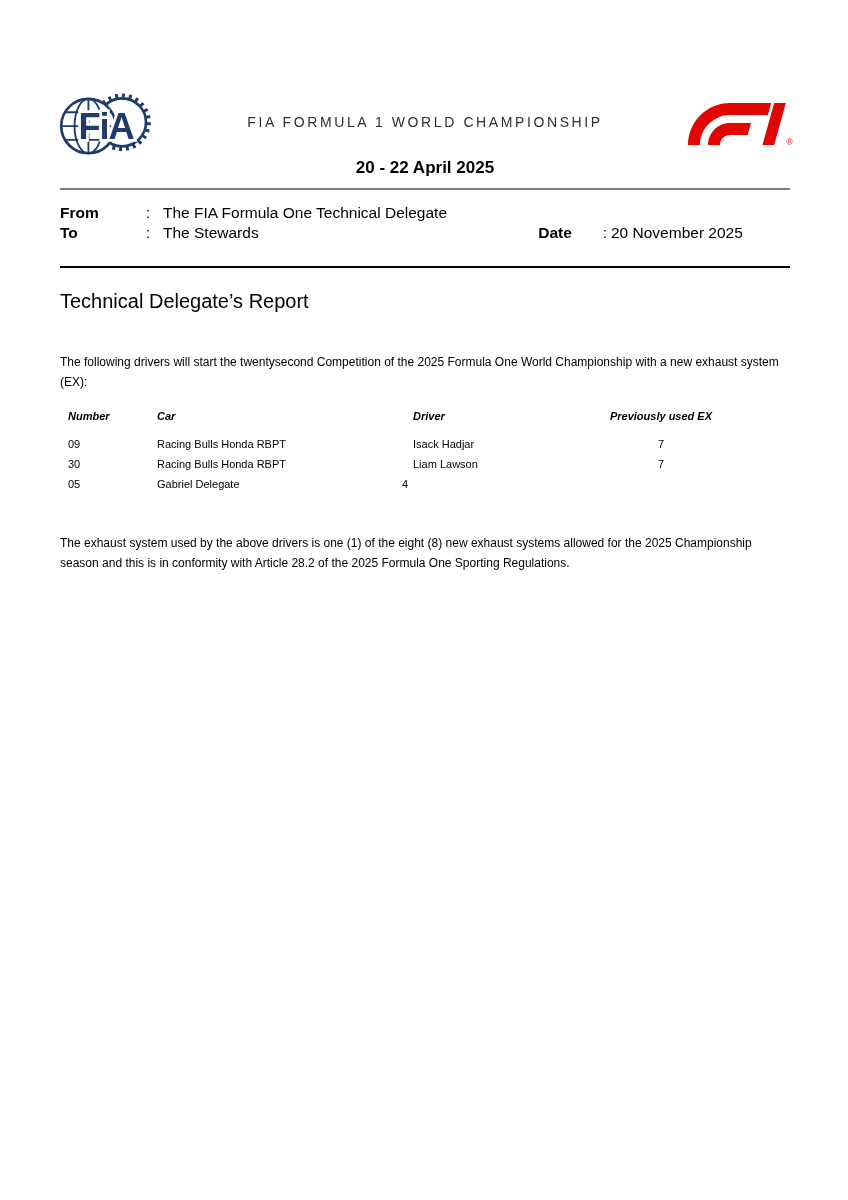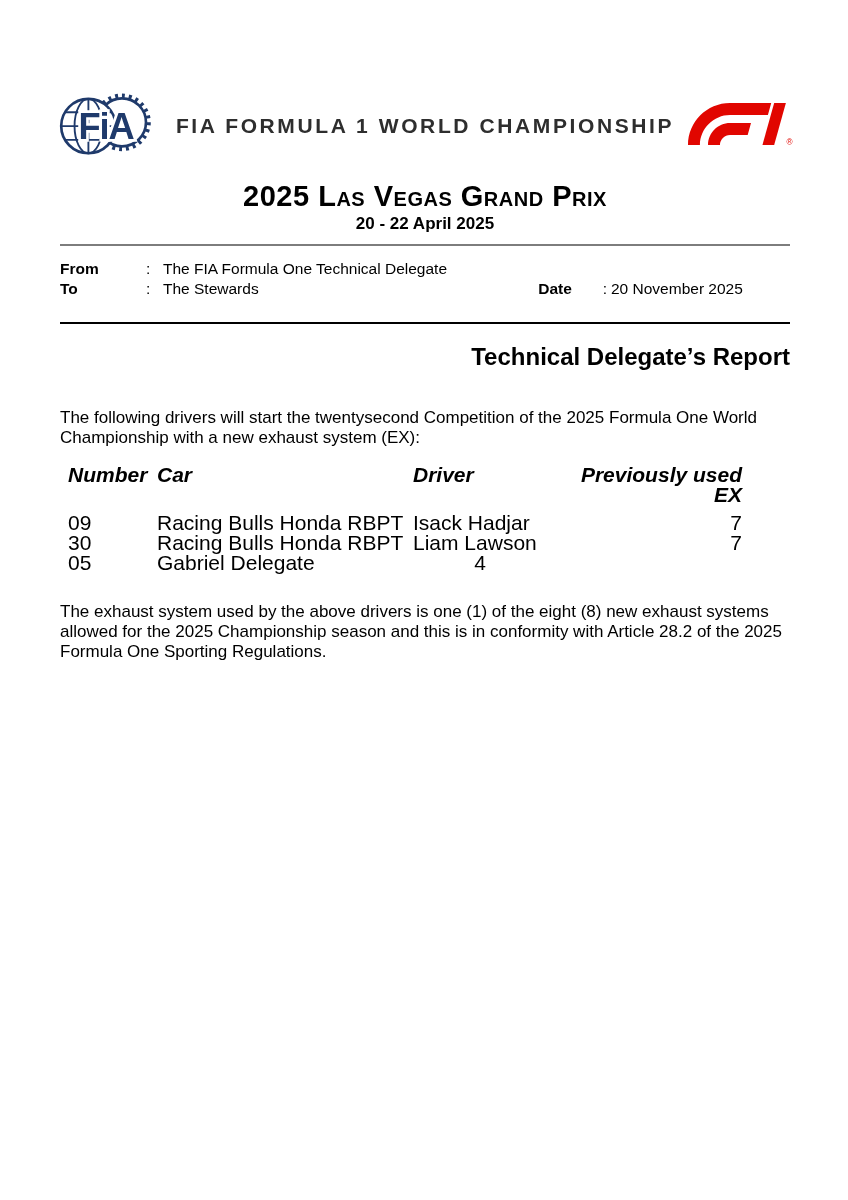--- a/index.html
+++ b/index.html
@@ -32,22 +32,22 @@
     position: absolute;
     left: -2px;
     top: 2px;
   }
   .championship-title {
     position: absolute;
     left: 0;
     right: 0;
     top: 24px;
     text-align: center;
-    font-size: 21px;
-    font-weight: 700;
+    font-size: 14px;
+    font-weight: 400;
     letter-spacing: 2.6px;
     color: #2e2e2e;
     white-space: nowrap;
   }
   .f1-logo {
     position: absolute;
     right: -4px;
     top: 13px;
   }
   
@@ -93,51 +93,51 @@
     left: 451px;
     top: 0;
     display: flex;
     text-align: center;
   }
   .date-group .meta-label { width: 88px; flex: 0 0 88px; }
   .date-group .meta-colon { width: 12px; flex: 0 0 12px; }
   
   .report-heading {
     margin-top: 22px;
-    text-align: right;
-    font-size: 24px;
-    font-weight: bold;
+    text-align: left;
+    font-size: 20px;
+    font-weight: normal;
     line-height: 22px;
   }
   .paragraph {
-    font-size: 17px;
+    font-size: 12px;
     line-height: 20px;
     width: 730px;
   }
   .intro-paragraph { margin-top: 40px; }
-  .closing-paragraph { margin-top: 29px; }
+  .closing-paragraph { margin-top: 39px; }
   
   .drivers-table {
     margin-top: 14px;
     margin-left: 8px;
-    font-size: 21px;
+    font-size: 11px;
   }
   .t-row {
     display: flex;
     line-height: 20px;
   }
   .t-head {
     font-weight: bold;
     font-style: italic;
     margin-bottom: 8px;
   }
   .c-number { width: 89px; flex: 0 0 89px; }
   .c-car    { width: 256px; flex: 0 0 256px; }
   .c-driver { width: 167px; flex: 0 0 167px; }
-  .c-prev   { width: 162px; flex: 0 0 162px; text-align: right; }
+  .c-prev   { width: 162px; flex: 0 0 162px; text-align: center; }
 </style>
 </head>
 <body>
 
 <div class="page">
 
   <div class="header">
 
     <svg class="fia-logo" width="96" height="66" viewBox="0 0 180 122" aria-hidden="true">
 
@@ -157,21 +157,20 @@
     <div class="championship-title">FIA FORMULA 1 WORLD CHAMPIONSHIP</div>
 
     <svg class="f1-logo" width="106" height="42" viewBox="0 0 1085 430" aria-hidden="true">
       <path fill="var(--f1-red)" d="M0 430 C0 193 193 0 430 0 L852 0 L818 122 L430 122 C262 122 122 262 122 430 Z"></path>
       <path fill="var(--f1-red)" d="M205 430 C205 306 306 205 430 205 L645 205 L611 327 L430 327 C373 327 327 373 327 430 Z"></path>
       <path fill="var(--f1-red)" d="M762 430 L882 0 L1002 0 L882 430 Z"></path>
       <text x="1008" y="428" font-size="84" fill="var(--f1-red)">®</text>
     </svg>
   </div>
 
-  <div class="event-title">2025 Las Vegas Grand Prix</div>
   <div class="event-dates">20 - 22 April 2025</div>
 
   <hr class="divider-top">
 
   <div class="meta">
     <div class="meta-row first">
       <span class="meta-label">From</span>
       <span class="meta-colon">:</span>
       <span class="meta-value">The FIA Formula One Technical Delegate</span>
     </div>

